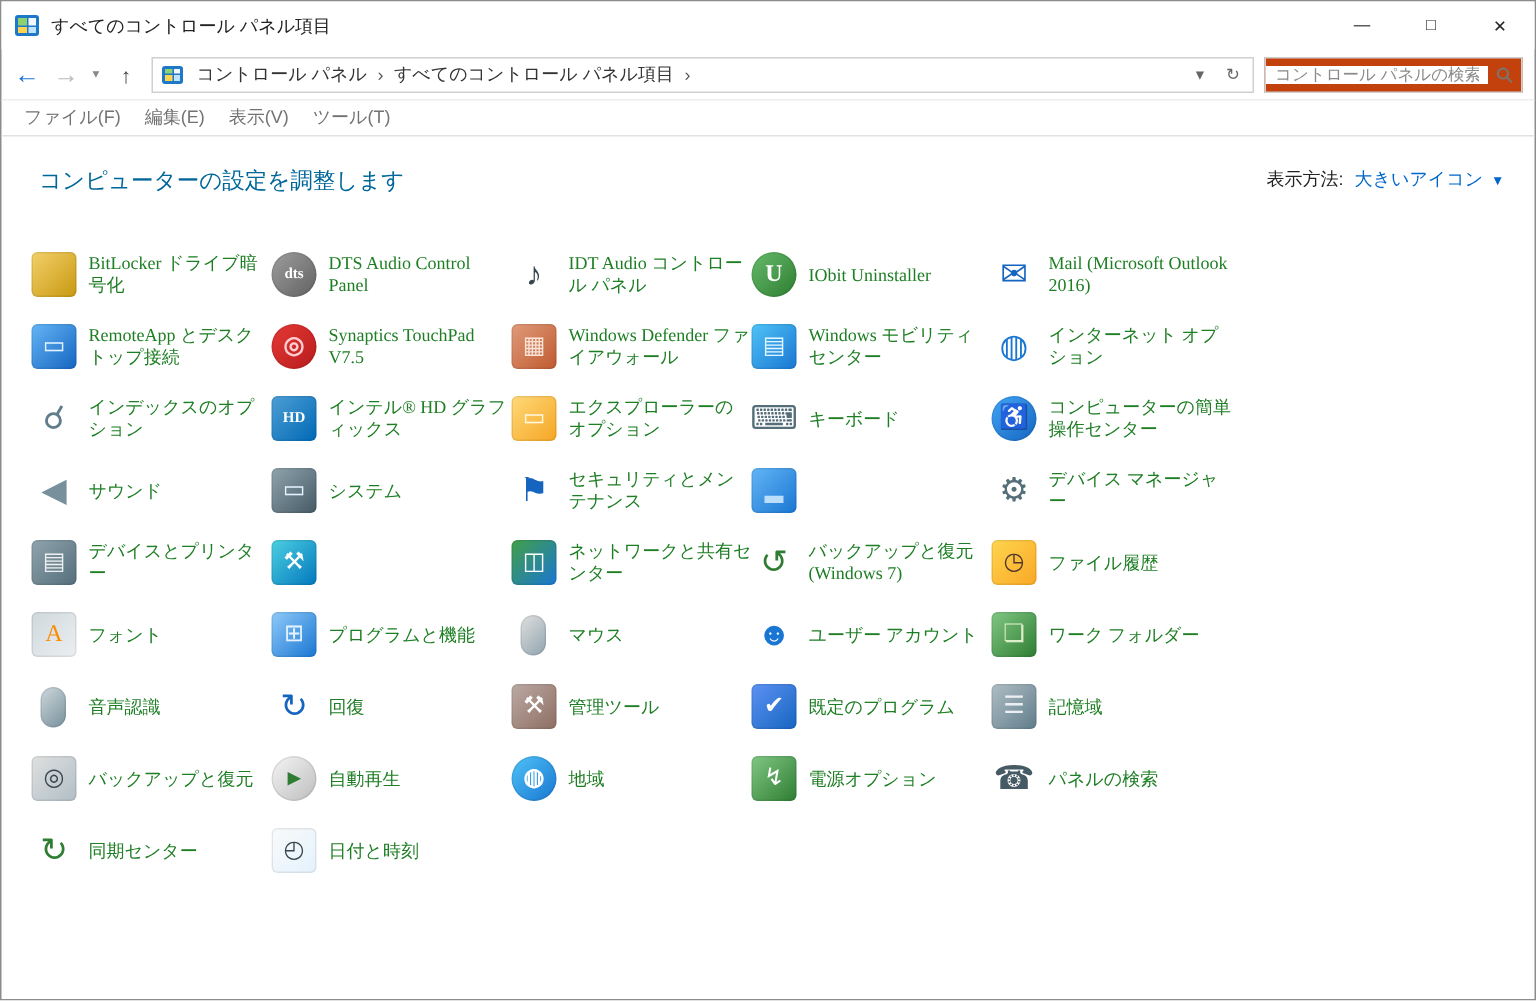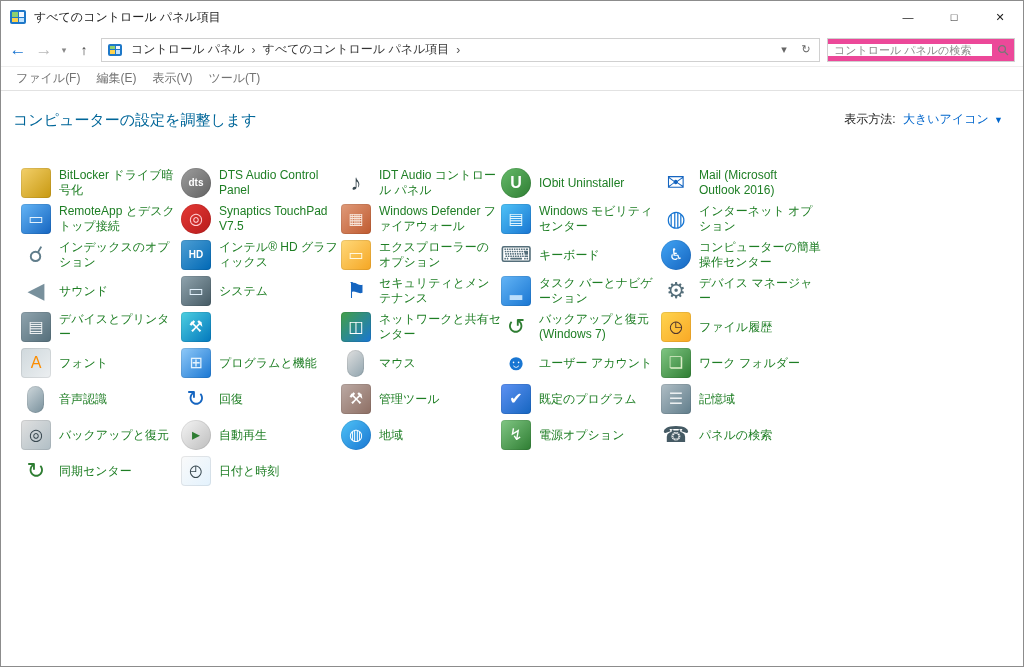--- a/index.html
+++ b/index.html
@@ -30,38 +30,38 @@
   .nav.back { color:#1b75d1; font-size:17px; }
   .nav.fwd { color:#b9b9b9; font-size:17px; }
   .nav.small { width:14px; font-size:9px; color:#888; }
   .nav.up { font-size:14px; color:#444; }
   .addressbar { flex:1; height:24px; border:1px solid #d0d0d0; background:#fff; display:flex; align-items:center; padding:0 2px 0 6px; margin:0 7px 0 4px; }
   .addressbar .crumb { font-size:12px; color:#333; padding:3px 4px; cursor:pointer; white-space:nowrap; }
   .addressbar .sep { font-size:12px; color:#555; padding:0 3px; }
   .addressbar .mini-wrap { margin-right:5px; display:flex; }
   .addressbar .spacer { flex:1; }
   .addr-btn { border:none; background:transparent; font-size:11px; color:#666; width:22px; height:22px; cursor:pointer; font-family:inherit; }
-  .searchbox { width:188px; height:24px; border:1px solid #d0d0d0; display:flex; align-items:center; background:#ec4899; }
+  .searchbox { width:172px; height:24px; border:1px solid #d0d0d0; display:flex; align-items:center; background:#c2410c; }
   .searchbox input { flex:1; border:none; outline:none; font-size:11px; padding:0 6px; color:#333; font-family:inherit; min-width:0; }
   .searchbox input::placeholder { color:#8a8a8a; }
   .searchbox .mag { width:22px; flex:none; display:flex; align-items:center; justify-content:center; cursor:pointer; }
 
   
   .menubar { height:24px; display:flex; align-items:center; padding-left:8px; gap:2px; border-bottom:1px solid #e2e2e2; flex:none; }
   .menubar span { font-size:12px; color:#737373; padding:3px 7px; cursor:pointer; }
 
   
   .content { flex:1; overflow:hidden; }
-  .header-row { display:flex; justify-content:space-between; align-items:flex-start; padding:20px 20px 0 12px; }
+  .header-row { display:flex; justify-content:space-between; align-items:flex-start; padding:20px 20px 0 25px; }
   .page-title { font-size:15px; color:var(--header-color,#006699); font-weight:normal; }
   .view-by { font-size:12px; color:#222; white-space:nowrap; }
   .view-by a { color:var(--view-link,#0066cc); text-decoration:none; cursor:pointer; margin-left:4px; }
   .view-by .caret { color:var(--view-link,#0066cc); font-size:9px; margin-left:2px; cursor:pointer; }
 
-  .grid { margin:36px 0 0 20px; display:grid; grid-template-columns:repeat(5,160px); row-gap:2px; }
+  .grid { margin:36px 0 0 20px; display:grid; grid-template-columns:repeat(5,160px); row-gap:14px;font-family:Liberation Serif, serif; }
   .item { display:flex; align-items:center; gap:8px; height:34px; cursor:pointer; }
   .icon { width:30px; height:30px; flex:none; display:flex; align-items:center; justify-content:center; font-size:16px; border-radius:4px; box-shadow:inset 0 0 0 1px rgba(0,0,0,.08); line-height:1; }
   .icon.shape-circle { border-radius:50%; font-weight:bold; }
   .icon.shape-plain { background:none !important; box-shadow:none; font-size:22px; }
   .icon.shape-pill { width:17px; height:27px; border-radius:9px; margin:0 7px 0 6px; }
   .label { font-size:12px; line-height:1.25; color:var(--item-link,#1e7e24); max-width:122px; }
 </style>
 </head>
 <body>
 
@@ -201,21 +201,20 @@
         <div class="item">
           <span class="icon shape-square" style="background: linear-gradient(135deg, rgb(144, 164, 174), rgb(69, 90, 100)); color: rgb(227, 242, 253);">▭</span>
           <span class="label">システム</span>
         </div>
         <div class="item">
           <span class="icon shape-plain" style="color: rgb(21, 101, 192);">⚑</span>
           <span class="label">セキュリティとメンテナンス</span>
         </div>
         <div class="item">
           <span class="icon shape-square" style="background: linear-gradient(135deg, rgb(100, 181, 246), rgb(25, 118, 210)); color: rgb(187, 222, 251);">▂</span>
-          <span class="label">タスク バーとナビゲーション</span>
         </div>
         <div class="item">
           <span class="icon shape-plain" style="color: rgb(84, 110, 122);">⚙</span>
           <span class="label">デバイス マネージャー</span>
         </div>
         <div class="item">
           <span class="icon shape-square" style="background: linear-gradient(135deg, rgb(144, 164, 174), rgb(84, 110, 122)); color: rgb(236, 239, 241);">▤</span>
           <span class="label">デバイスとプリンター</span>
         </div>
         <div class="item">

